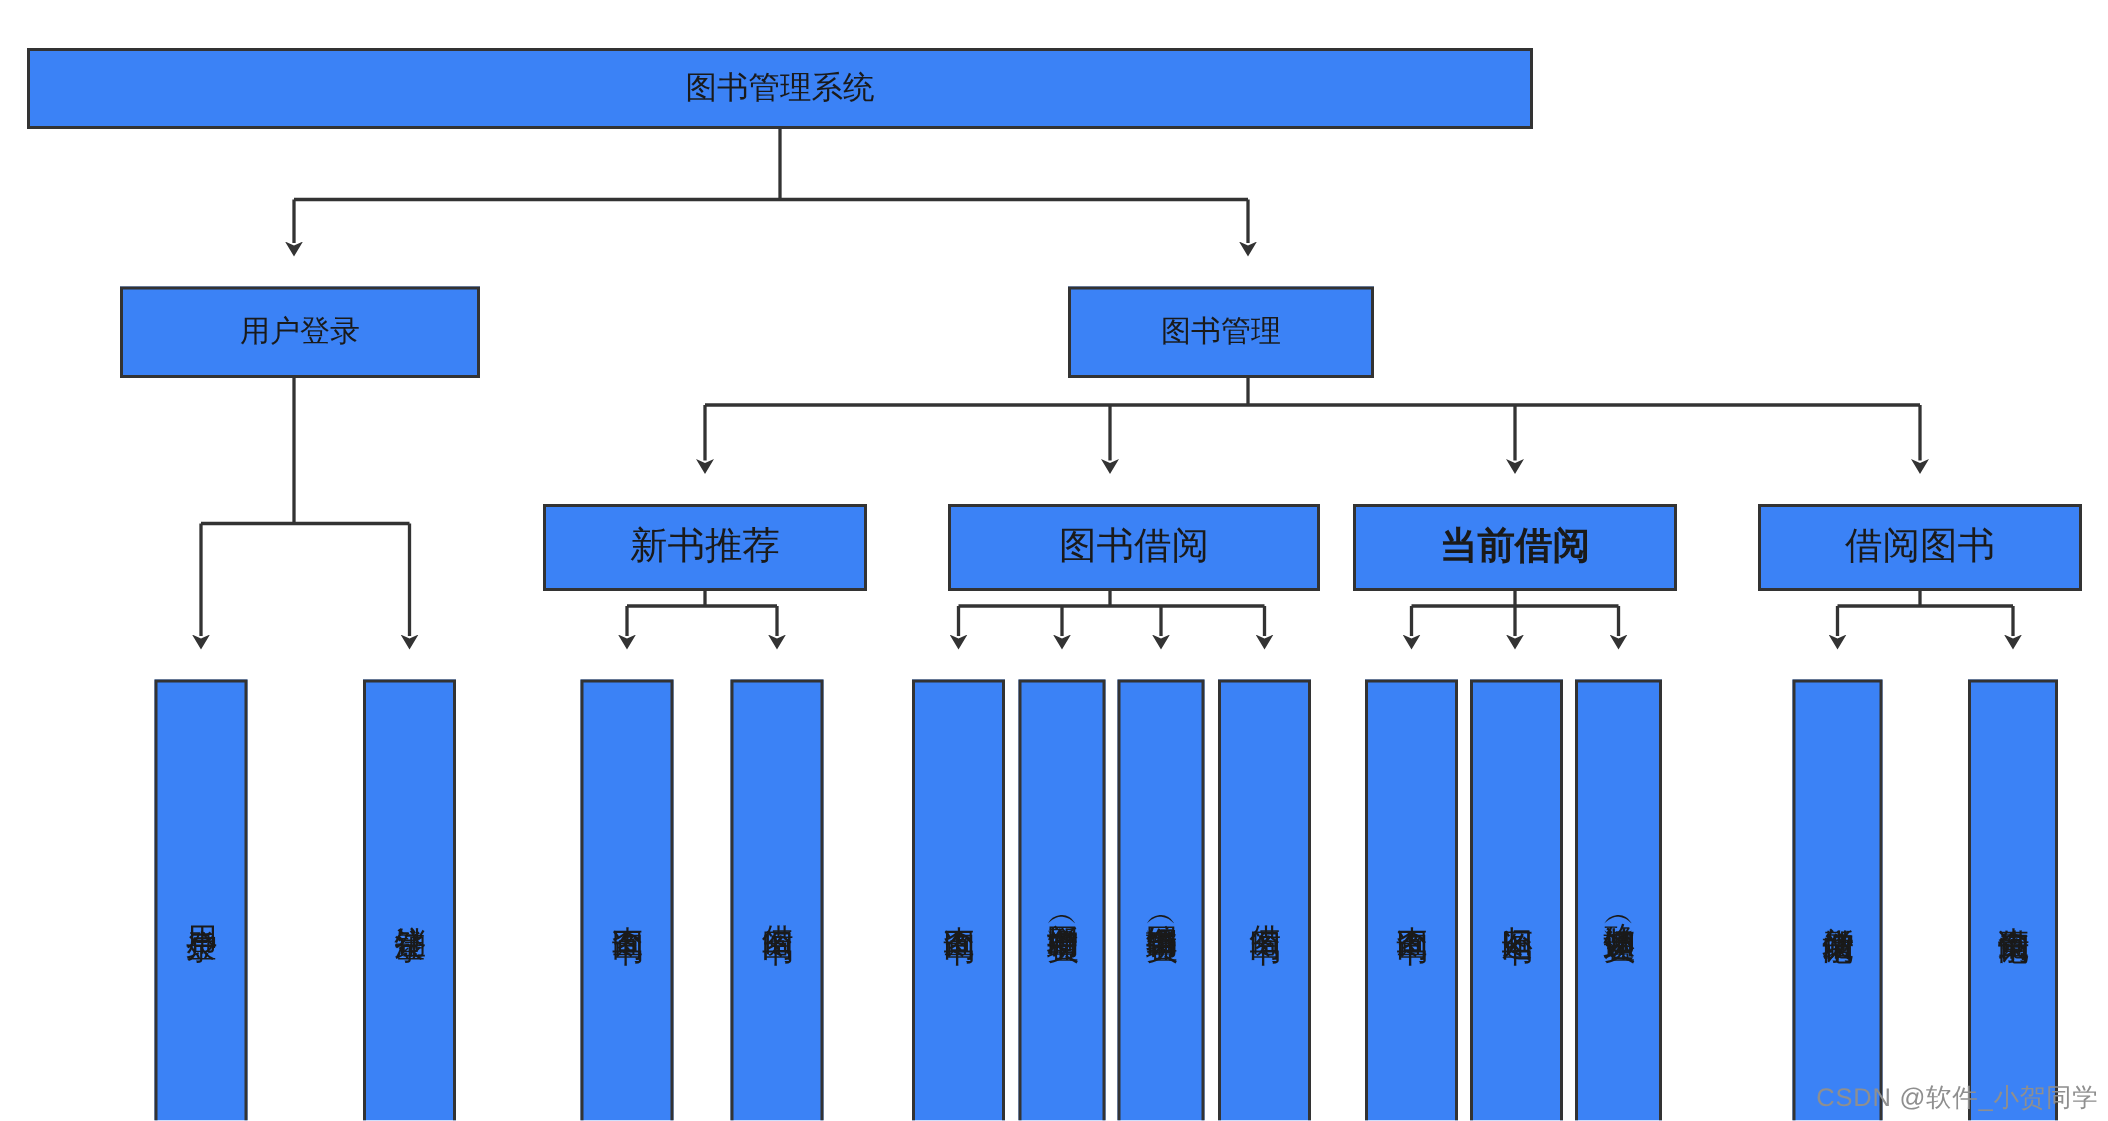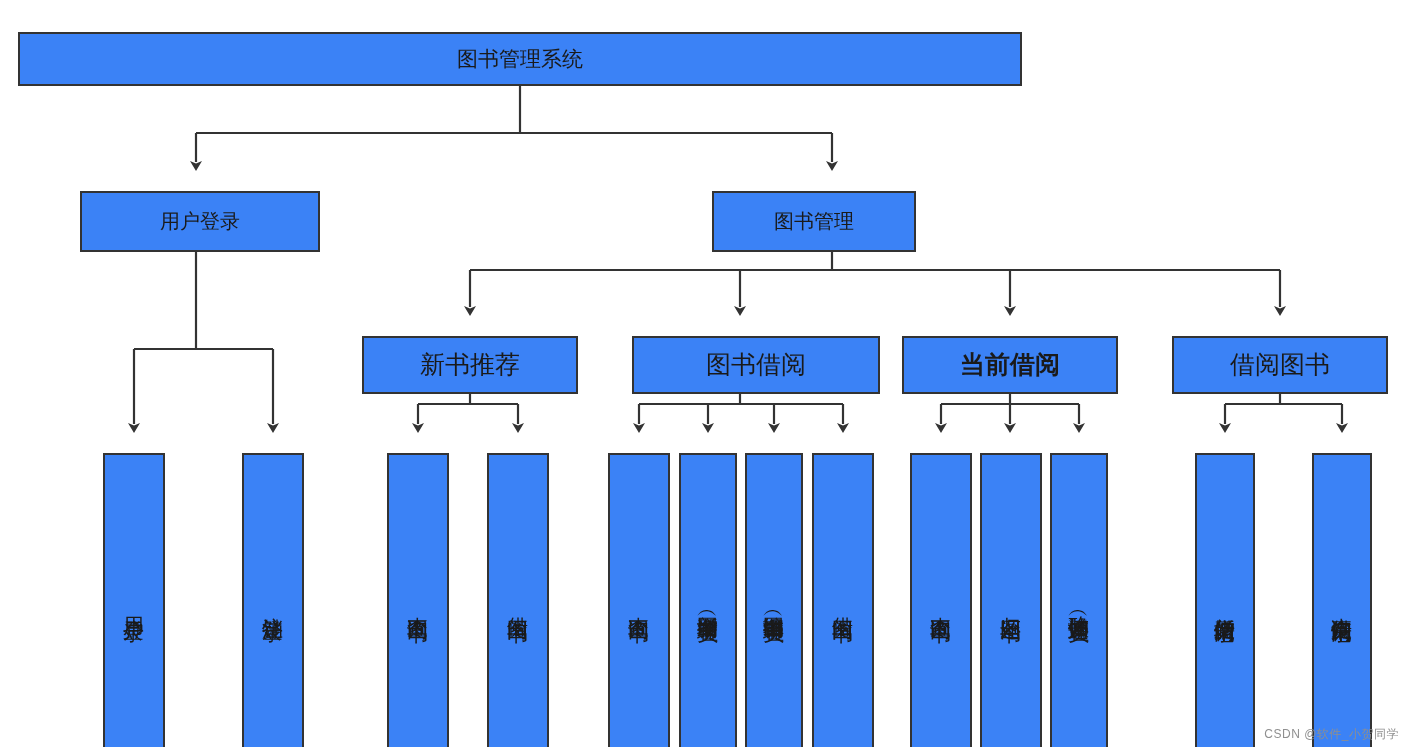--- a/index.html
+++ b/index.html
@@ -63,21 +63,21 @@
     white-space: nowrap;
     display: block;
   }
   .node.leaf.tall-text .vtext {
     letter-spacing: 1px;
   }
   .watermark {
     position: absolute;
     right: 6px;
     bottom: 4px;
-    font-size: 12px;
+    font-size: 17px;
     color: #8f8f8f;
     z-index: 5;
     white-space: nowrap;
     letter-spacing: 0.5px;
   }
 </style>
 </head>
 <body>
 
 <div id="diagram-root">

